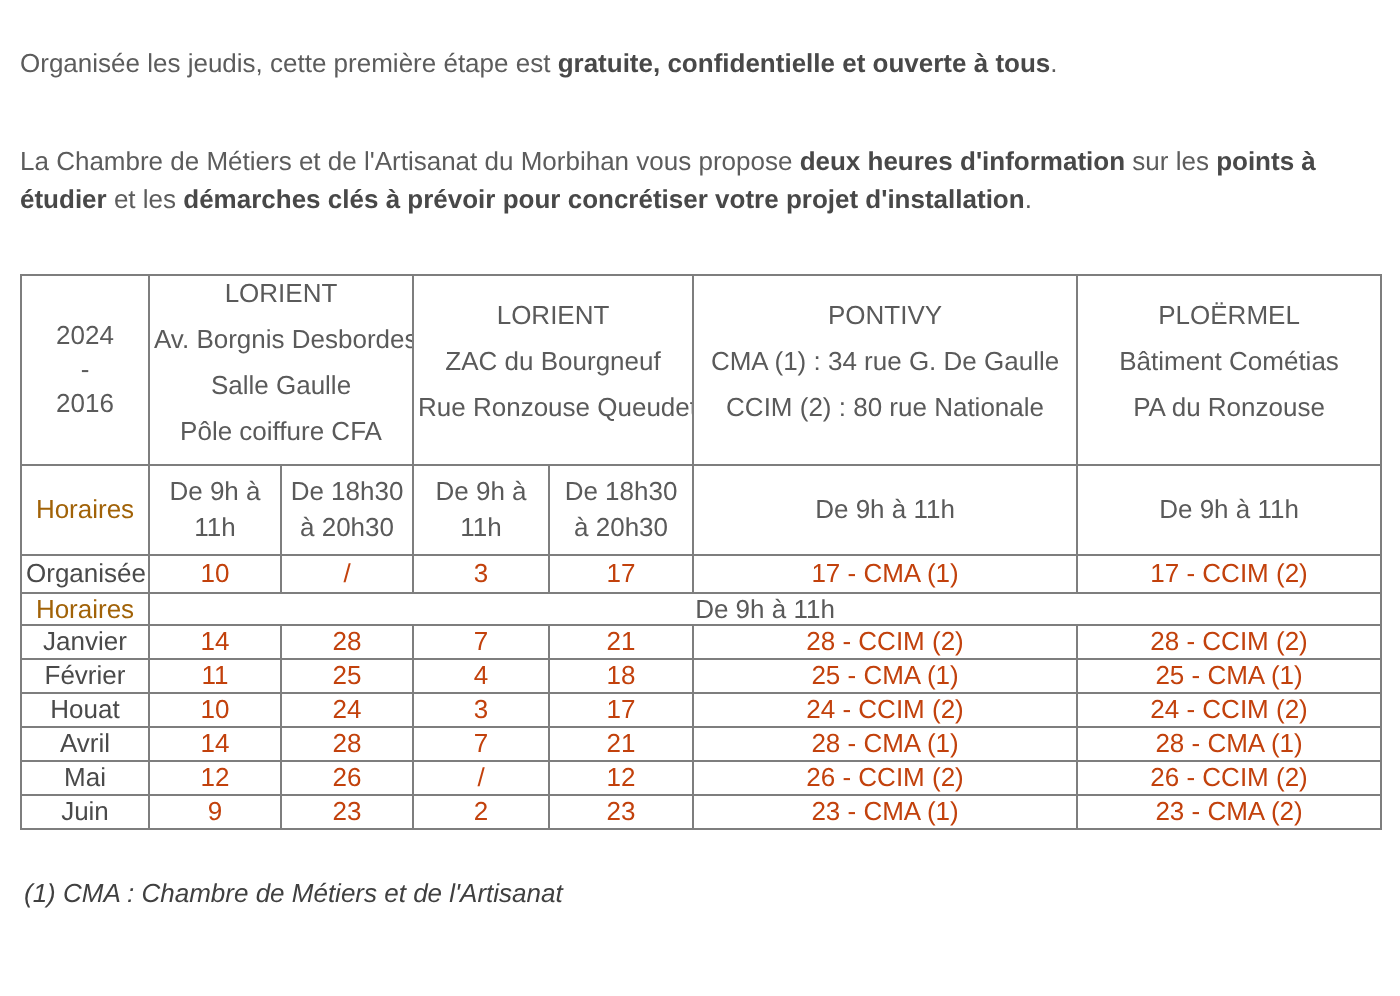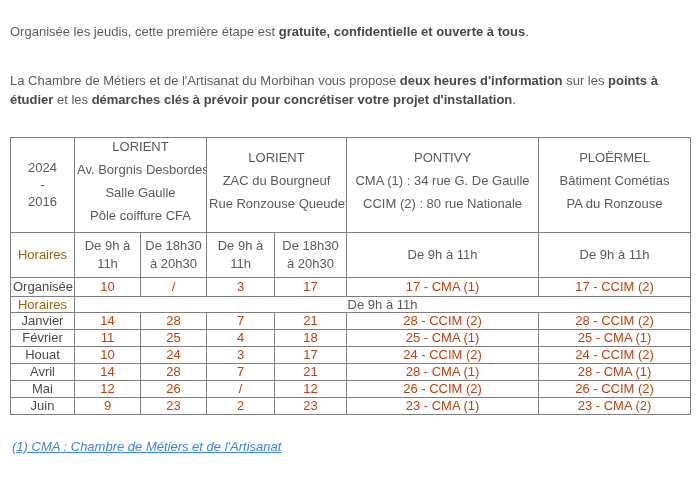--- a/index.html
+++ b/index.html
@@ -46,21 +46,21 @@
 
   td.year-cell div { line-height:17px; }
   td.loc-cell { vertical-align:top; padding-top:8px; }
   td.loc-cell div { line-height:16px; margin-bottom:7px; white-space:nowrap; }
   td.subhdr { line-height:18px; padding:0 6px; }
   td.month-label { color:#4a4a4a; }
   td.val { color:#c2410c; }
   td.horaires-label { color:#a16207; }
 
   
-  p.footnote { font-style:italic; font-size:13px; color:#3b82f6; margin:0 0 0 2px;text-decoration:underline; }
+  p.footnote { font-style:italic; font-size:13px; color:#404040; margin:0 0 0 2px; }
   p.footnote.f1 { margin-top:24px; }
   p.footnote.f2 { margin-top:11px; }
 </style>
 </head>
 <body>
 
 <div class="page">
 
 
   <p class="intro p2"><span>Organisée les jeudis, cette première étape est </span><strong>gratuite, confidentielle et ouverte à tous</strong><span>.</span></p>

